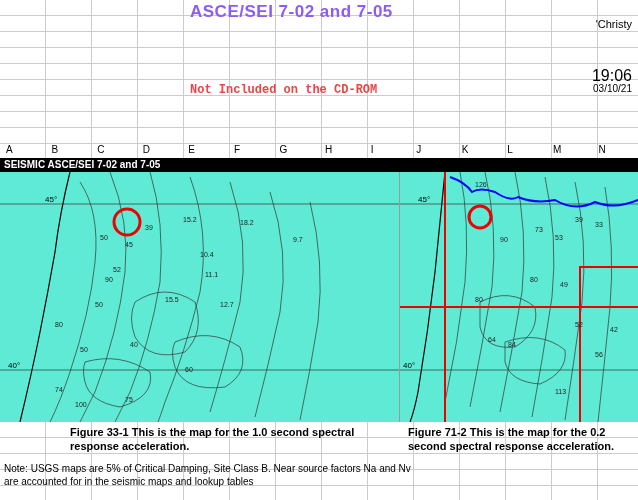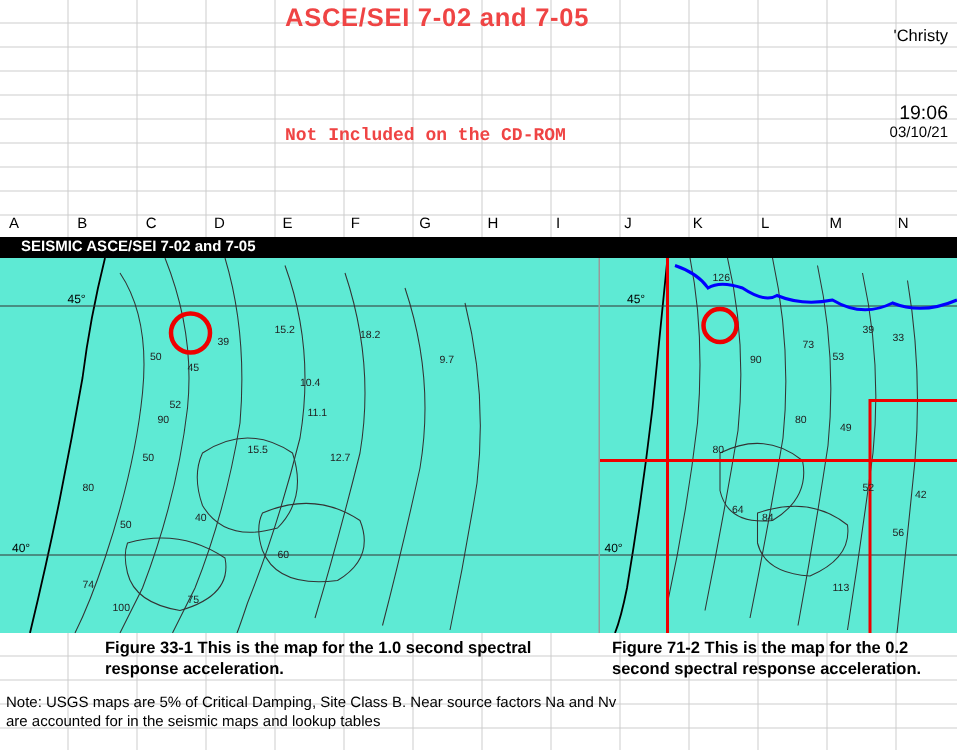--- a/index.html
+++ b/index.html
@@ -29,21 +29,21 @@
     left: 190px;
     width: 360px;
   }
   .title1 {
     color: #0000cc;
     font-weight: bold;
     font-size: 17px;
     letter-spacing: 0.5px;
   }
   .title2 {
-    color: #ef4444;
+    color: #8b5cf6;
     font-weight: bold;
     font-size: 17px;
     letter-spacing: 0.5px;
   }
   .subtitle {
     color: #000;
     font-weight: bold;
     font-size: 14px;
     margin-top: 2px;
   }
@@ -60,21 +60,21 @@
     position: absolute;
     top: 18px;
     right: 6px;
     font-size: 11px;
     color: #000;
   }
   .time {
     position: absolute;
     top: 67px;
     right: 6px;
-    font-size: 13px;
+    font-size: 16px;
     color: #000;
   }
   .date {
     position: absolute;
     top: 83px;
     right: 6px;
     font-size: 10px;
     color: #000;
   }
   .col-headers {
@@ -95,21 +95,21 @@
   .black-bar {
     position: absolute;
     top: 158px;
     left: 0;
     width: 638px;
     height: 14px;
     background: #000;
     color: #fff;
     font-size: 10px;
     font-weight: bold;
-    padding-left: 14px;
+    padding-left: 4px;
     line-height: 14px;
   }
   .maps {
     position: absolute;
     top: 172px;
     left: 0;
     width: 638px;
     height: 250px;
     display: flex;
   }

